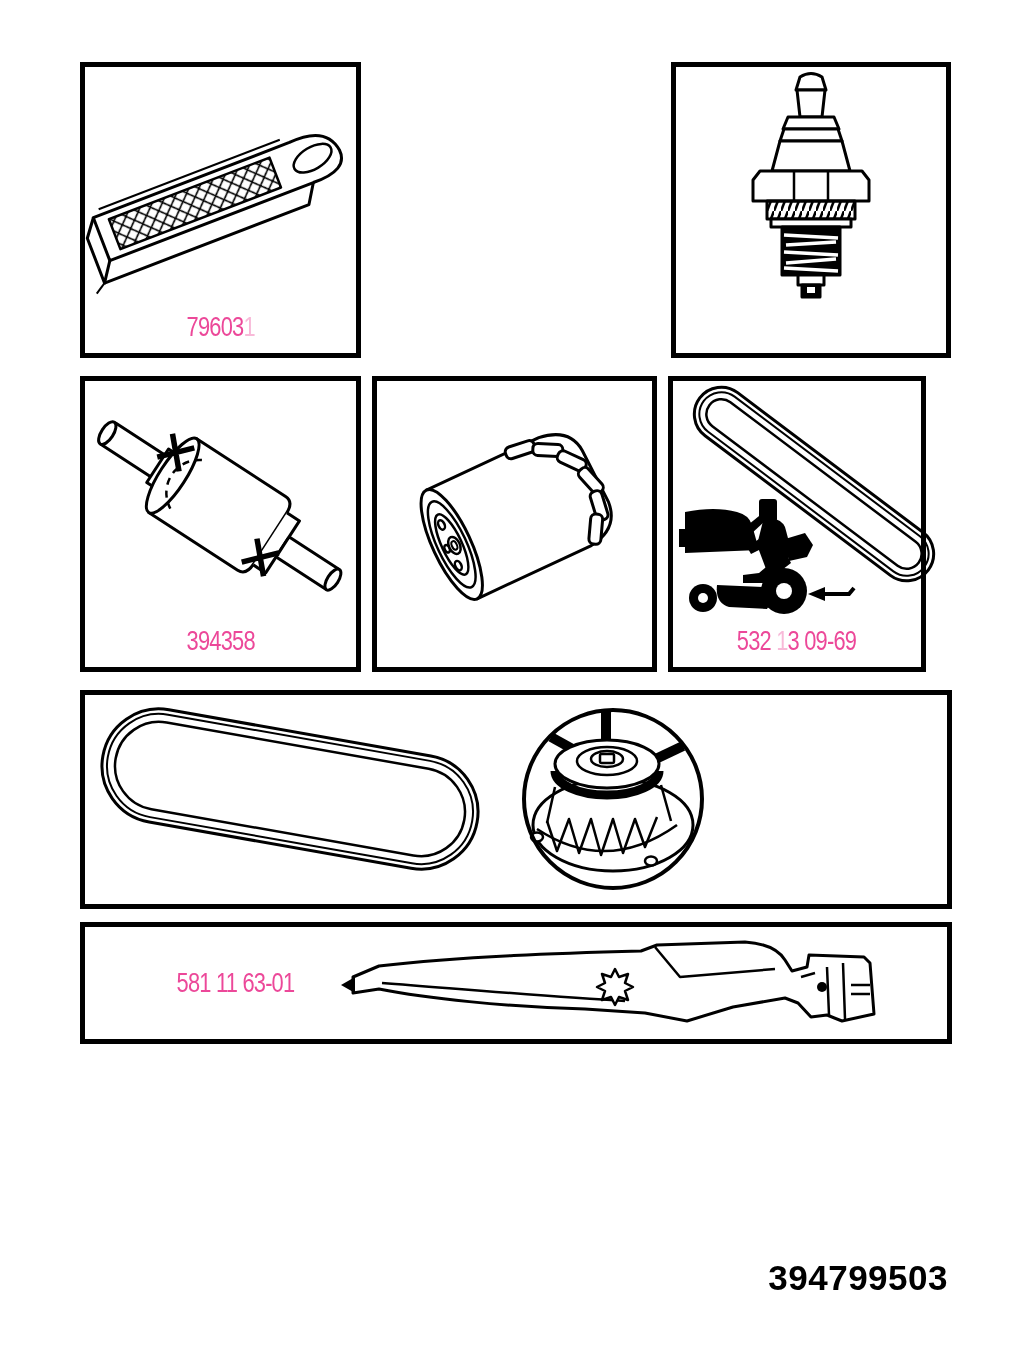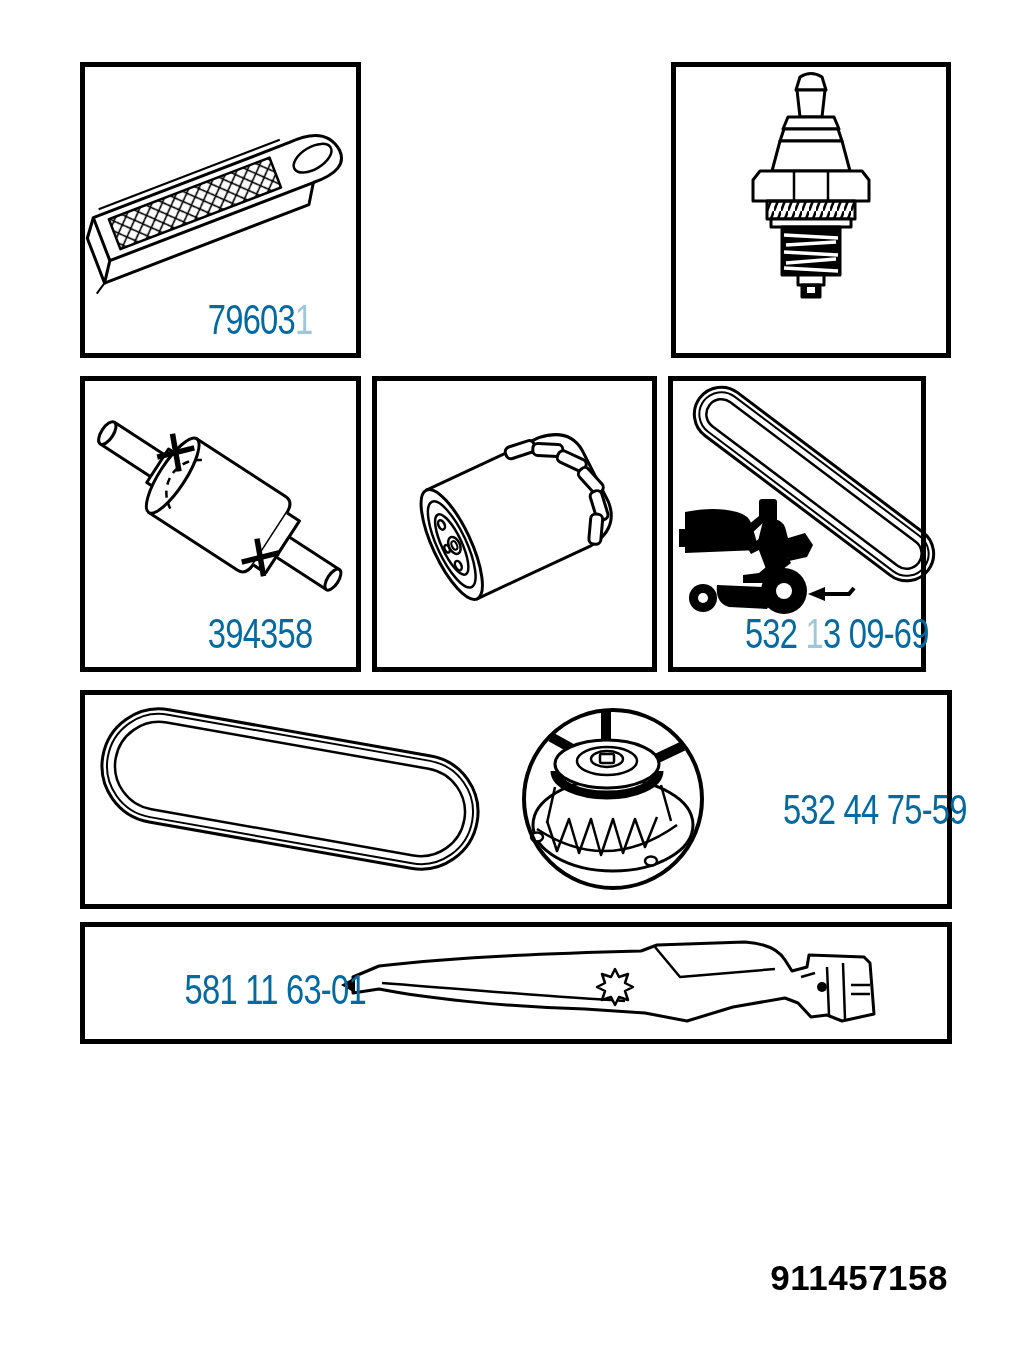--- a/index.html
+++ b/index.html
@@ -6,21 +6,21 @@
   .page {
     position:relative; width:1024px; height:1354px; background:#ffffff;
     font-family:"Liberation Sans", sans-serif; color:#000; overflow:hidden;
   }
   .panel {
     position:absolute; border:5px solid #000; background:#fff; box-sizing:border-box;
   }
   .panel svg { position:absolute; left:0; top:0; display:block; }
   .pn {
     position:absolute; left:0; width:100%; text-align:center;
-    font-size:42px; line-height:1; white-space:nowrap; color:#0369a1;padding-left:40px;
+    font-size:28px; line-height:1; white-space:nowrap; color:#ec4899;
   }
   .pn-inner { display:inline-block; transform:scaleX(0.78); letter-spacing:-1px; }
   .pn-bottom { bottom:12px; }
   .faint { opacity:0.38; }
   .pn-deck { left:600px; top:94px; width:300px; text-align:center; }
   .pn-blade { left:0px; top:42px; width:300px; text-align:center; }
   .doc-number {
     position:absolute; right:76px; top:1260px;
     font-size:35px; font-weight:bold; letter-spacing:0.5px; line-height:1;
   }
@@ -182,23 +182,20 @@
         <ellipse cx="452" cy="142" rx="6" ry="4.5" fill="#fff" stroke-width="2.5"></ellipse>
         <ellipse cx="566" cy="166" rx="6" ry="4.5" fill="#fff" stroke-width="2.5"></ellipse>
         <path d="M 470,76 A 52 24 0 0 0 574,76" stroke-width="9"></path>
         <ellipse cx="522" cy="69" rx="52" ry="24" fill="#fff" stroke-width="3"></ellipse>
         <ellipse cx="522" cy="66" rx="30" ry="14" fill="#fff" stroke-width="2.5"></ellipse>
         <ellipse cx="522" cy="64" rx="16" ry="8" stroke-width="2.5"></ellipse>
         <rect x="515" y="59" width="14" height="9" rx="1.5" stroke-width="2.5"></rect>
         <circle cx="528" cy="104" r="89" stroke-width="4"></circle>
       </g>
     </svg>
-    <div class="pn pn-deck">
-      <span class="pn-inner">532 44 75-59</span>
-    </div>
   </div>
 
   <div class="panel" style="left:80px;top:922px;width:872px;height:122px">
     <svg width="862" height="112" viewBox="0 0 862 112">
       <g stroke="#000" stroke-width="3" fill="none" stroke-linejoin="round">
         <path d="M 268,50 L 294,39 C 380,29 480,26 556,24 L 572,18 L 660,15 Q 690,17 700,33 L 707,44 L 722,40 L 724,28 L 779,30 L 785,36
                  L 789,87 L 757,94 L 742,88 L 726,90 L 713,76 L 700,71 L 648,80 L 602,94 L 560,86 L 500,82
                  C 420,80 340,71 294,62 L 268,66 Z" fill="#fff"></path>
         <path d="M 297,56 C 400,64 470,70 540,74" stroke-width="2.5"></path>
         <path d="M 570,20 L 595,50 L 690,42" stroke-width="2.5"></path>
@@ -208,15 +205,15 @@
         <path d="M 530,42 l 4,8 9,-3 -3,9 8,4 -8,4 3,9 -9,-3 -4,8 -4,-8 -9,3 3,-9 -8,-4 8,-4 -3,-9 9,3 z" fill="#fff" stroke-width="2.5"></path>
         <circle cx="737" cy="60" r="5" fill="#000" stroke="none"></circle>
         <path d="M 256,58 L 270,50 L 270,66 Z" fill="#000" stroke="none"></path>
       </g>
     </svg>
     <div class="pn pn-blade">
       <span class="pn-inner">581 11 63-01</span>
     </div>
   </div>
 
-  <div class="doc-number">911457158</div>
+  <div class="doc-number">394799503</div>
 
 </div>
 
 </body></html>

